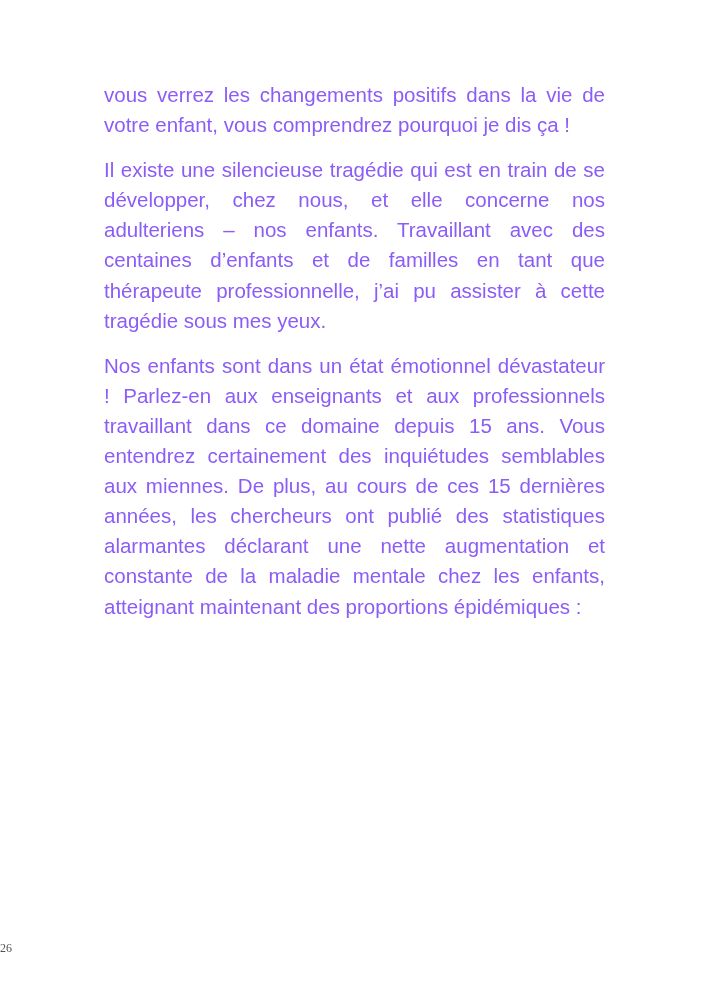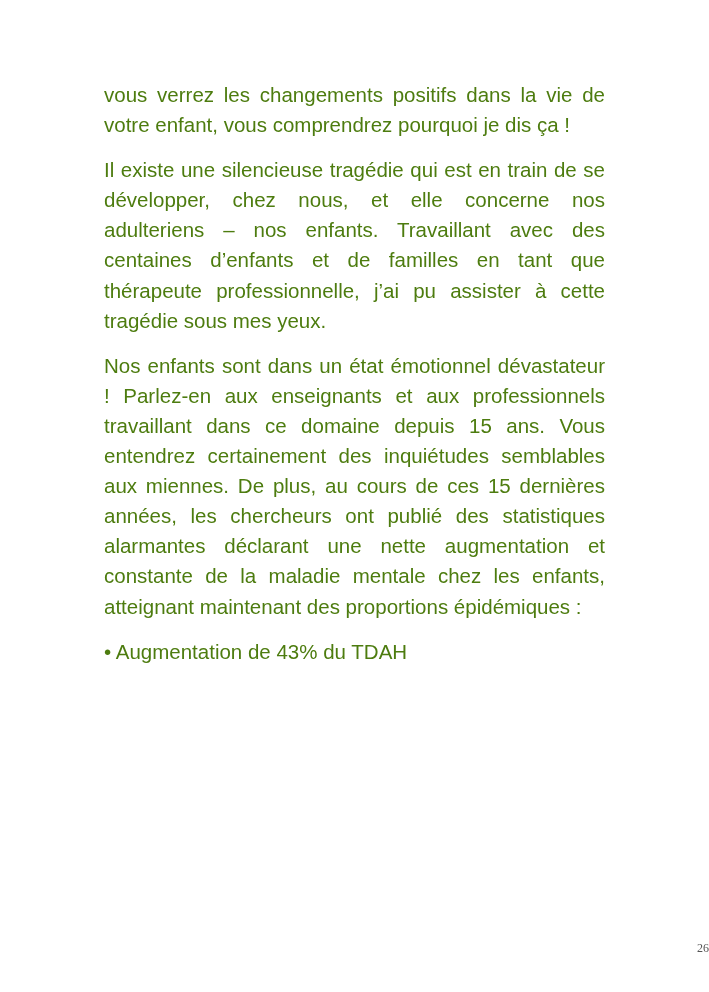--- a/index.html
+++ b/index.html
@@ -12,21 +12,21 @@
       height: 992px;
       position: relative;
       overflow: hidden;
     }
     .page {
       position: absolute;
       left: 104px;
       top: 80px;
       width: 501px;
       font-family: "Liberation Sans", "DejaVu Sans", sans-serif;
-      color: #4d7c0f;
+      color: #8b5cf6;
       font-size: 20.5px;
       line-height: 30.1px;
     }
     .para {
       margin: 0 0 15px 0;
       text-align: justify;
       text-align-last: left;
     }
     .italic {
     }
@@ -35,35 +35,31 @@
       text-align: left;
     }
     .bullet {
       display: inline;
     }
     .page-number {
       position: absolute;
       left: 0;
       width: 709px;
       top: 941px;
-      text-align: right;
+      text-align: left;
       font-family: "Liberation Serif", "DejaVu Serif", serif;
       font-size: 12px;
       color: #555555;
     }
   </style>
 </head>
 <body>
 
 <div class="page">
   <p class="para">vous verrez les changements positifs dans la vie de votre enfant, vous comprendrez pourquoi je dis ça !</p>
   <p class="para italic">Il existe une silencieuse tragédie qui est en train de se développer, chez nous, et elle concerne nos adulteriens – nos enfants. Travaillant avec des centaines d’enfants et de familles en tant que thérapeute professionnelle, j’ai pu assister à cette tragédie sous mes yeux.</p>
   <p class="para italic">Nos enfants sont dans un état émotionnel dévastateur ! Parlez-en aux enseignants et aux professionnels travaillant dans ce domaine depuis 15 ans. Vous entendrez certainement des inquiétudes semblables aux miennes. De plus, au cours de ces 15 dernières années, les chercheurs ont publié des statistiques alarmantes déclarant une nette augmentation et constante de la maladie mentale chez les enfants, atteignant maintenant des proportions épidémiques :</p>
 
   <div>
-    <p class="bullet-item">
-      <span class="bullet">•</span>
-      <span>Augmentation de 43% du TDAH</span>
-    </p>
   </div>
 </div>
 
 <div class="page-number">26</div>
 
 </body></html>

